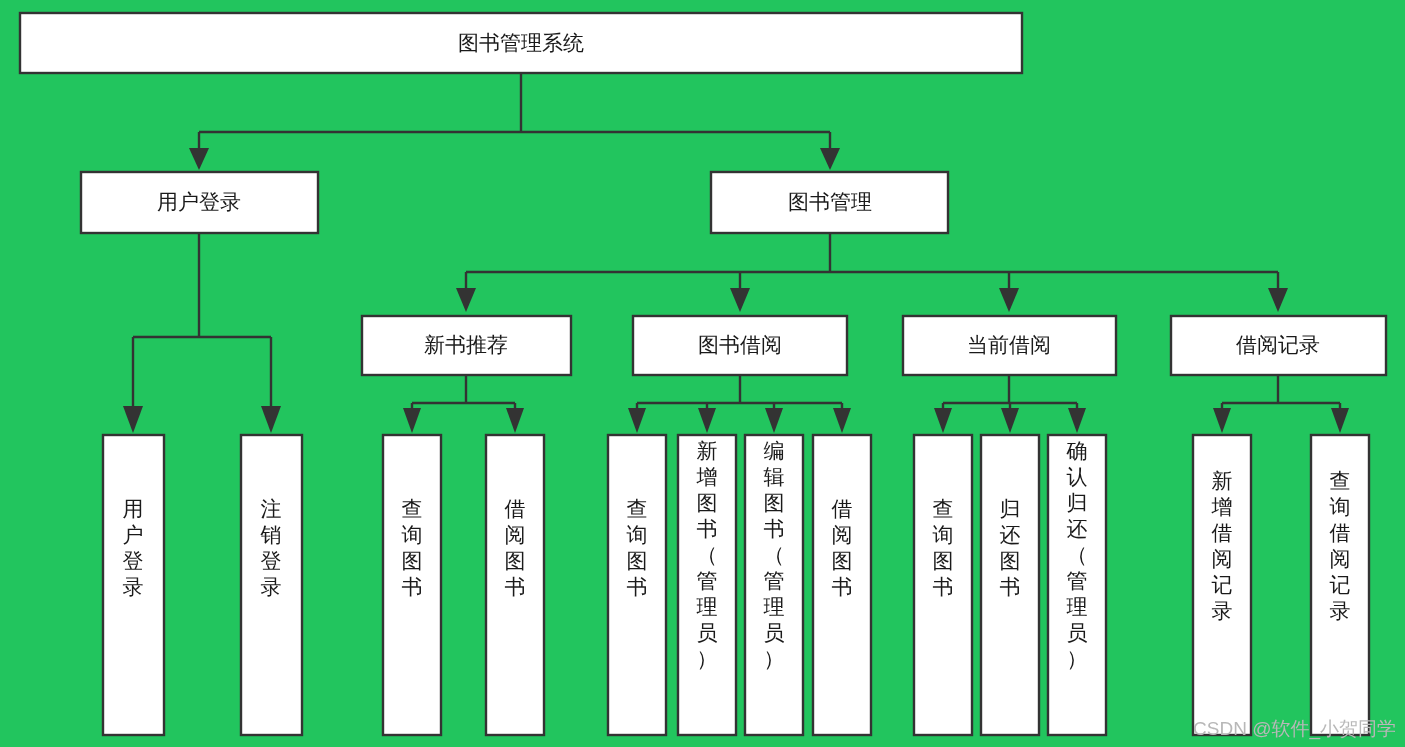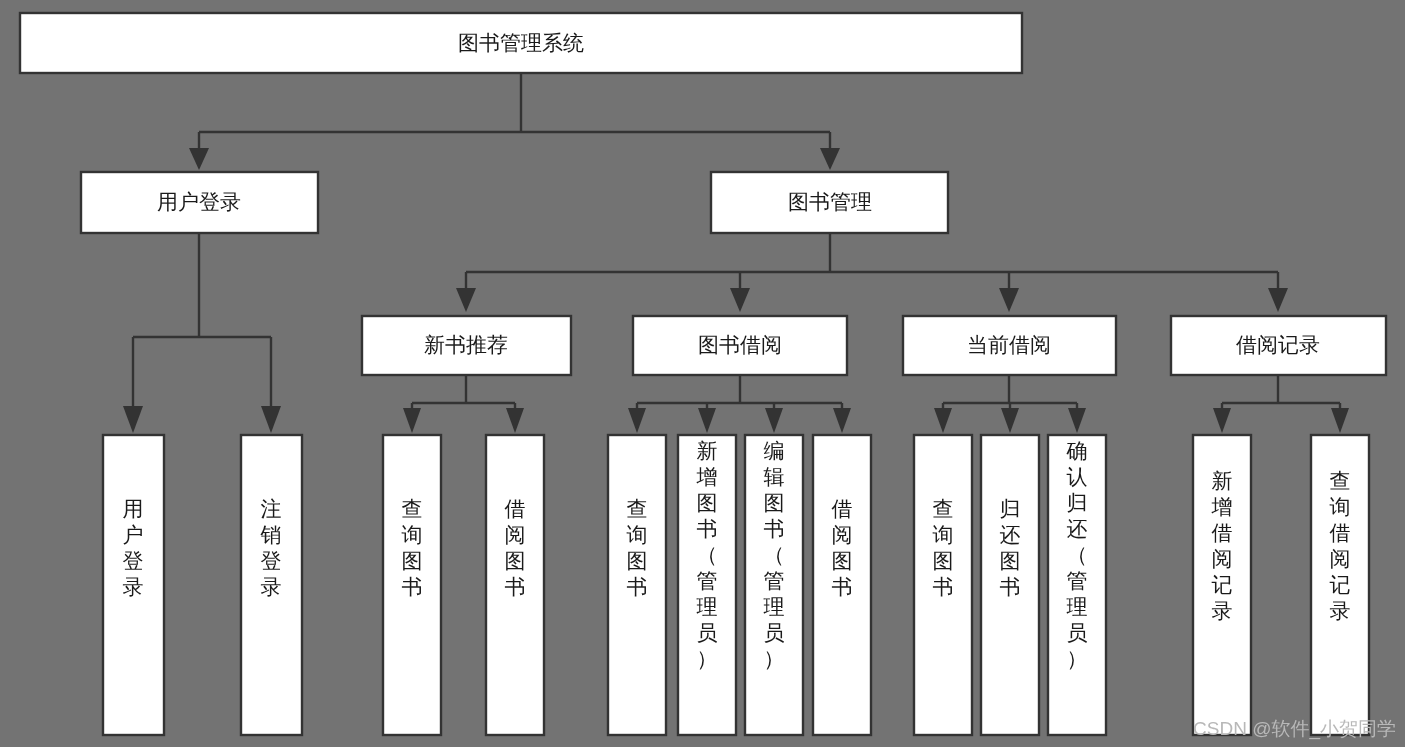--- a/index.html
+++ b/index.html
@@ -7,21 +7,21 @@
     padding: 0;
     background: #ffffff;
   }
   body {
     font-family: "Liberation Sans", "DejaVu Sans", sans-serif;
   }
   #diagram-root {
     position: relative;
     width: 1405px;
     height: 747px;
-    background: #737373;
+    background: #22c55e;
     overflow: hidden;
   }
   svg#tree-svg {
     position: absolute;
     left: 0;
     top: 0;
     width: 1405px;
     height: 747px;
     display: block;
   }

